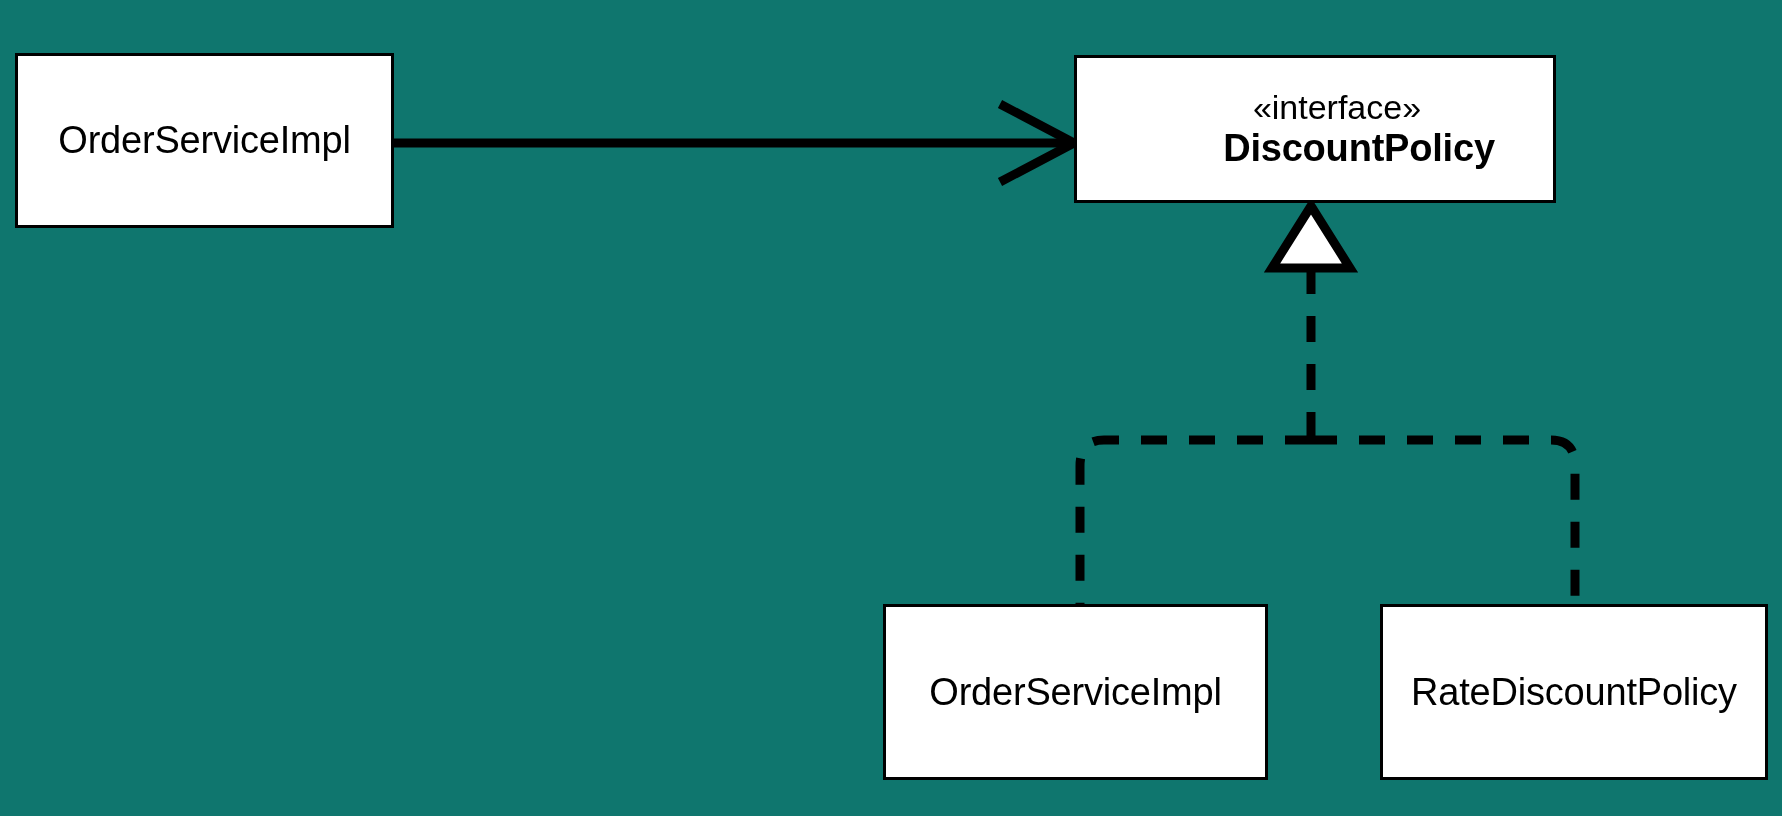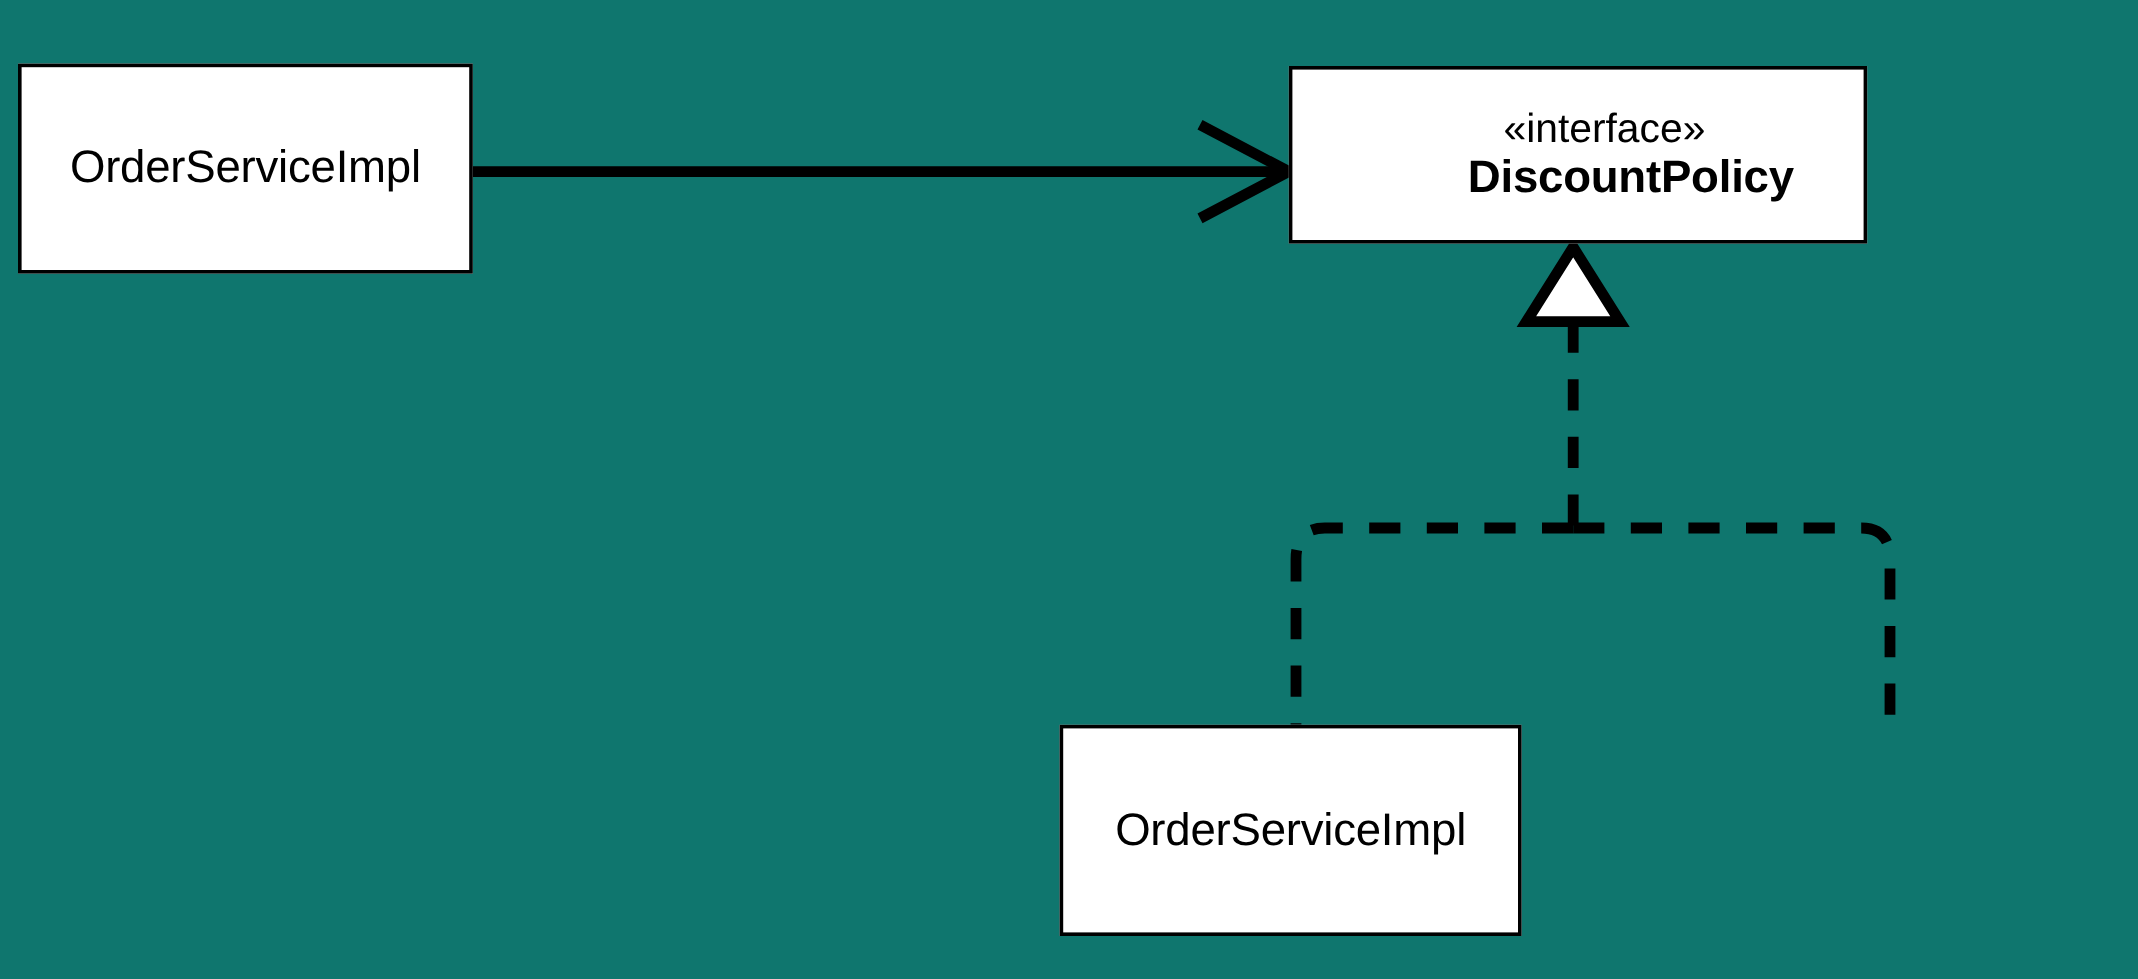--- a/index.html
+++ b/index.html
@@ -102,14 +102,17 @@
 
   <div class="uml-box" id="box-discount-policy">
     <div class="stereotype">«interface»</div>
     <div class="interface-name">DiscountPolicy</div>
   </div>
 
   <div class="uml-box" id="box-fix-discount-policy">
     <div class="class-name">OrderServiceImpl</div>
   </div>
 
+  <div class="uml-box" id="box-rate-discount-policy">
+    <div class="class-name">RateDiscountPolicy</div>
+  </div>
 
 </div>
 
 </body></html>

